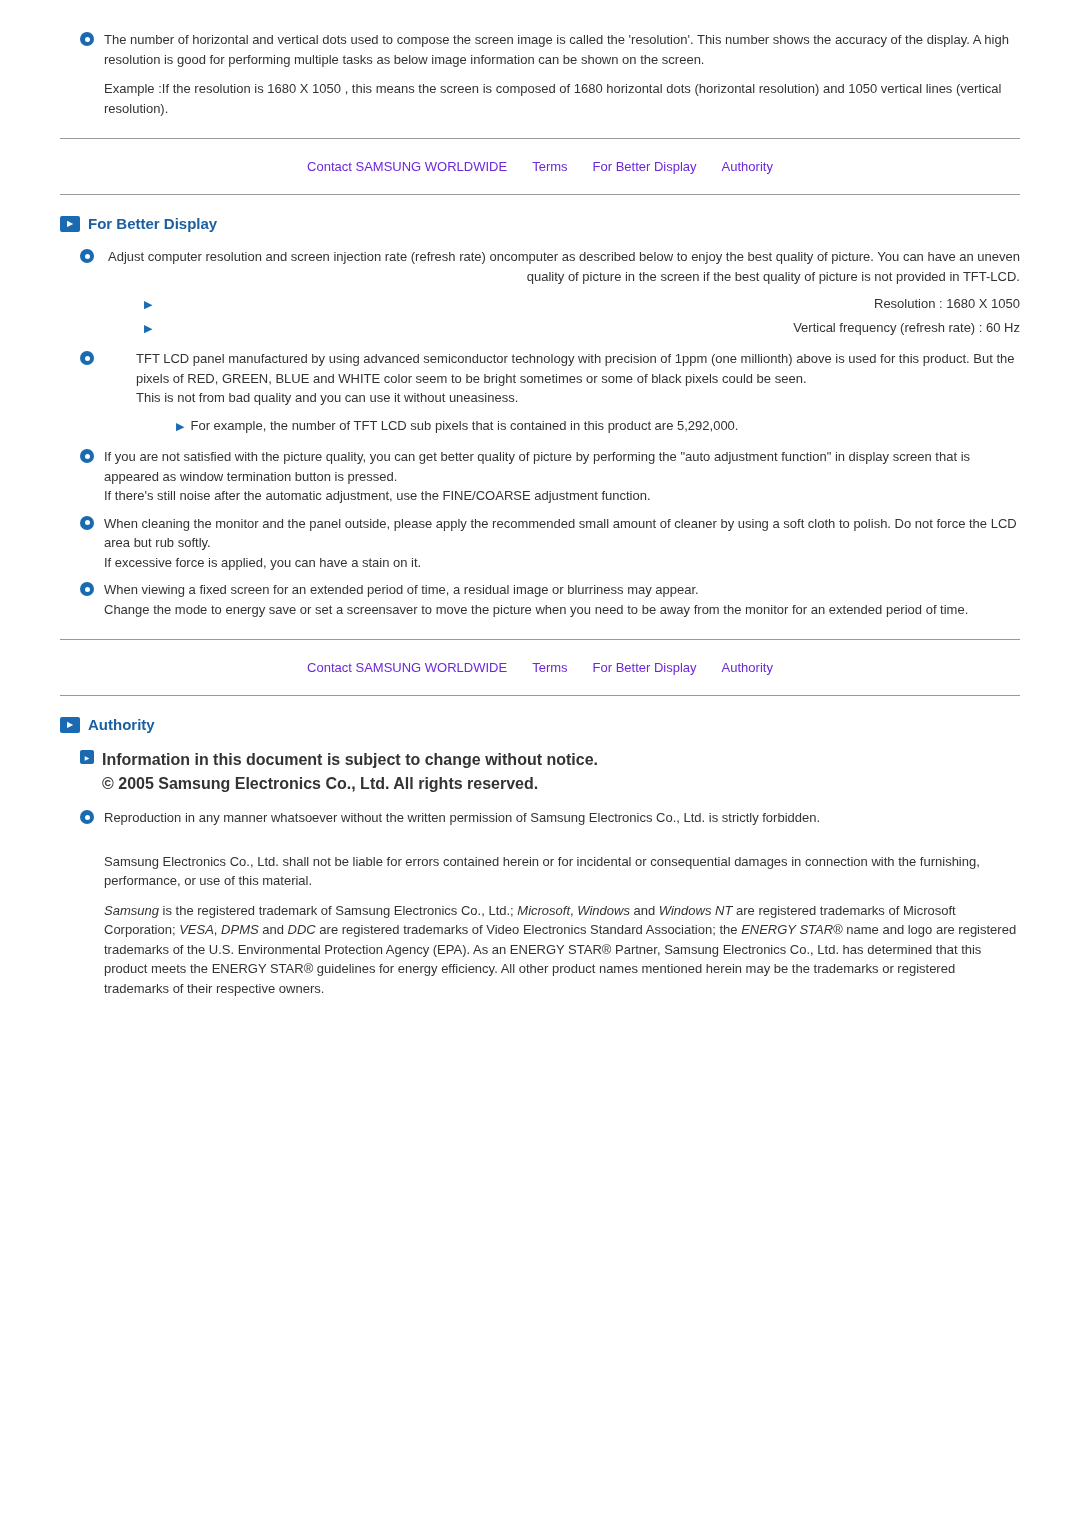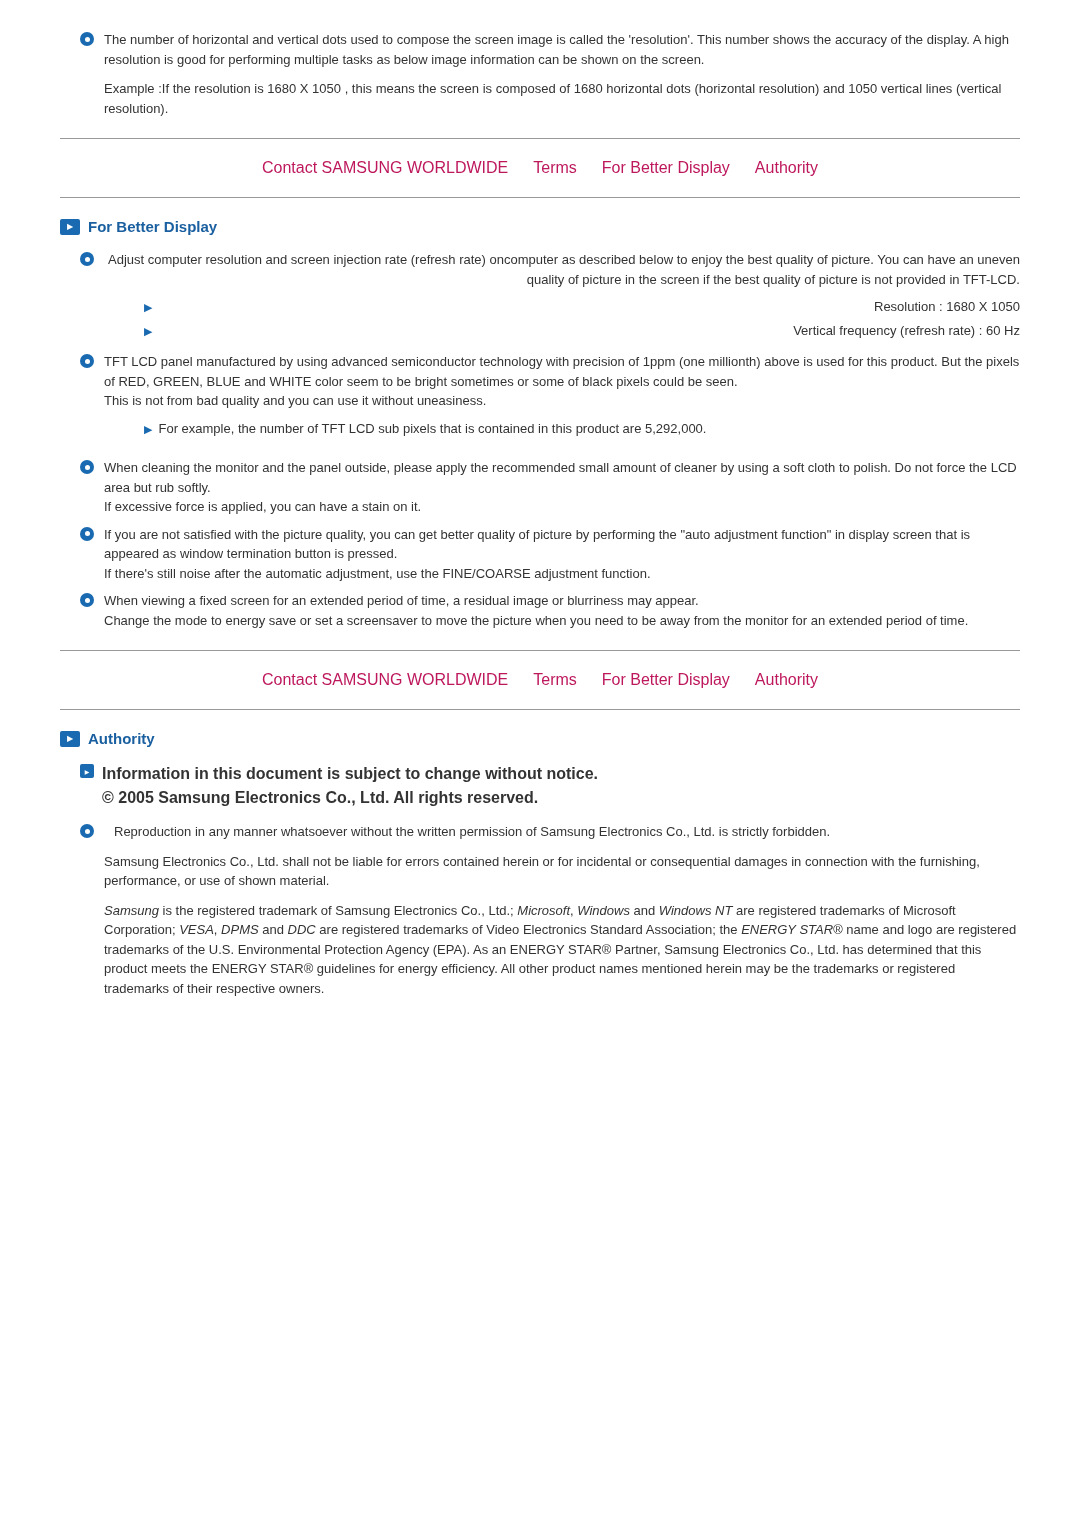--- a/index.html
+++ b/index.html
@@ -60,22 +60,22 @@
       border-top: 1px solid #999;
       margin: 20px 0;
     }
 
     .nav-bar {
       display: flex;
       justify-content: center;
       align-items: center;
       gap: 25px;
       margin: 15px 0;
-      font-size: 16px;
-      color: #be185d;
+      font-size: 13px;
+      color: #6d28d9;
     }
 
     .nav-bar span {
       cursor: pointer;
     }
 
     .section-header {
       display: flex;
       align-items: center;
       margin-bottom: 15px;
@@ -202,44 +202,44 @@
           <span class="sub-bullet-text">Resolution : 1680 X 1050</span>
         </div>
         <div class="sub-bullet">
           <span class="arrow-bullet">▶</span>
           <span class="sub-bullet-text">Vertical frequency (refresh rate) : 60 Hz</span>
         </div>
       </div>
     </div>
   </div>
 
-  <div class="bullet-item" style="margin-left:20px; margin-bottom:16px;">
+  <div class="bullet-item" style="margin-left:20px; margin-bottom:8px;gap:32px;">
     <div class="bullet-dot"></div>
     <div class="bullet-text">
       <span>TFT LCD panel manufactured by using advanced semiconductor technology with precision of 1ppm (one millionth) above is used for this product. But the pixels of RED, GREEN, BLUE and WHITE color seem to be bright sometimes or some of black pixels could be seen.<br>This is not from bad quality and you can use it without uneasiness.</span>
       <div style="margin-top:8px;">
         <div class="sub-bullet">
           <span class="arrow-bullet">▶</span>
           <span class="sub-bullet-text">For example, the number of TFT LCD sub pixels that is contained in this product are 5,292,000.</span>
         </div>
       </div>
     </div>
   </div>
 
   <div class="bullet-item" style="margin-left:20px; margin-bottom:8px;">
     <div class="bullet-dot"></div>
     <div class="bullet-text">
+      <span>If you are not satisfied with the picture quality, you can get better quality of picture by performing the "auto adjustment function" in display screen that is appeared as window termination button is pressed.<br>If there's still noise after the automatic adjustment, use the FINE/COARSE adjustment function.</span>
+    </div>
+  </div>
+
+  <div class="bullet-item" style="margin-left:20px; margin-bottom:8px;">
+    <div class="bullet-dot"></div>
+    <div class="bullet-text">
       <span>When cleaning the monitor and the panel outside, please apply the recommended small amount of cleaner by using a soft cloth to polish. Do not force the LCD area but rub softly.<br>If excessive force is applied, you can have a stain on it.</span>
-    </div>
-  </div>
-
-  <div class="bullet-item" style="margin-left:20px; margin-bottom:8px;">
-    <div class="bullet-dot"></div>
-    <div class="bullet-text">
-      <span>If you are not satisfied with the picture quality, you can get better quality of picture by performing the "auto adjustment function" in display screen that is appeared as window termination button is pressed.<br>If there's still noise after the automatic adjustment, use the FINE/COARSE adjustment function.</span>
     </div>
   </div>
 
   <div class="bullet-item" style="margin-left:20px; margin-bottom:8px;">
     <div class="bullet-dot"></div>
     <div class="bullet-text">
       <span>When viewing a fixed screen for an extended period of time, a residual image or blurriness may appear.<br>Change the mode to energy save or set a screensaver to move the picture when you need to be away from the monitor for an extended period of time.</span>
     </div>
   </div>
 </div>
@@ -260,29 +260,29 @@
   </div>
 
   <div class="authority-notice">
     <div class="authority-icon"></div>
     <div class="authority-notice-text">
       <span>Information in this document is subject to change without notice.</span><br>
       <span>© 2005 Samsung Electronics Co., Ltd. All rights reserved.</span>
     </div>
   </div>
 
-  <div class="bullet-item" style="margin-left:20px; margin-bottom:10px; margin-top:8px;gap:10px;">
+  <div class="bullet-item" style="margin-left:20px; margin-bottom:24px; margin-top:8px;">
     <div class="bullet-dot"></div>
     <div class="bullet-text">
       <span>Reproduction in any manner whatsoever without the written permission of Samsung Electronics Co., Ltd. is strictly forbidden.</span>
     </div>
   </div>
 
   <div class="indent-block" style="margin-left:44px; margin-bottom:10px;">
-    <p style="line-height:1.5;">Samsung Electronics Co., Ltd. shall not be liable for errors contained herein or for incidental or consequential damages in connection with the furnishing, performance, or use of shown material.</p>
+    <p style="line-height:1.5;">Samsung Electronics Co., Ltd. shall not be liable for errors contained herein or for incidental or consequential damages in connection with the furnishing, performance, or use of this material.</p>
   </div>
 
   <div class="indent-block" style="margin-left:44px; margin-bottom:6px;">
     <p style="line-height:1.5;">
       <em>Samsung</em> is the registered trademark of Samsung Electronics Co., Ltd.; <em>Microsoft</em>, <em>Windows</em> and <em>Windows NT</em> are registered trademarks of Microsoft Corporation; <em>VESA</em>, <em>DPMS</em> and <em>DDC</em> are registered trademarks of Video Electronics Standard Association; the <em>ENERGY STAR®</em> name and logo are registered trademarks of the U.S. Environmental Protection Agency (EPA). As an ENERGY STAR® Partner, Samsung Electronics Co., Ltd. has determined that this product meets the ENERGY STAR® guidelines for energy efficiency. All other product names mentioned herein may be the trademarks or registered trademarks of their respective owners.
     </p>
   </div>
 </div>
 
 </body></html>

